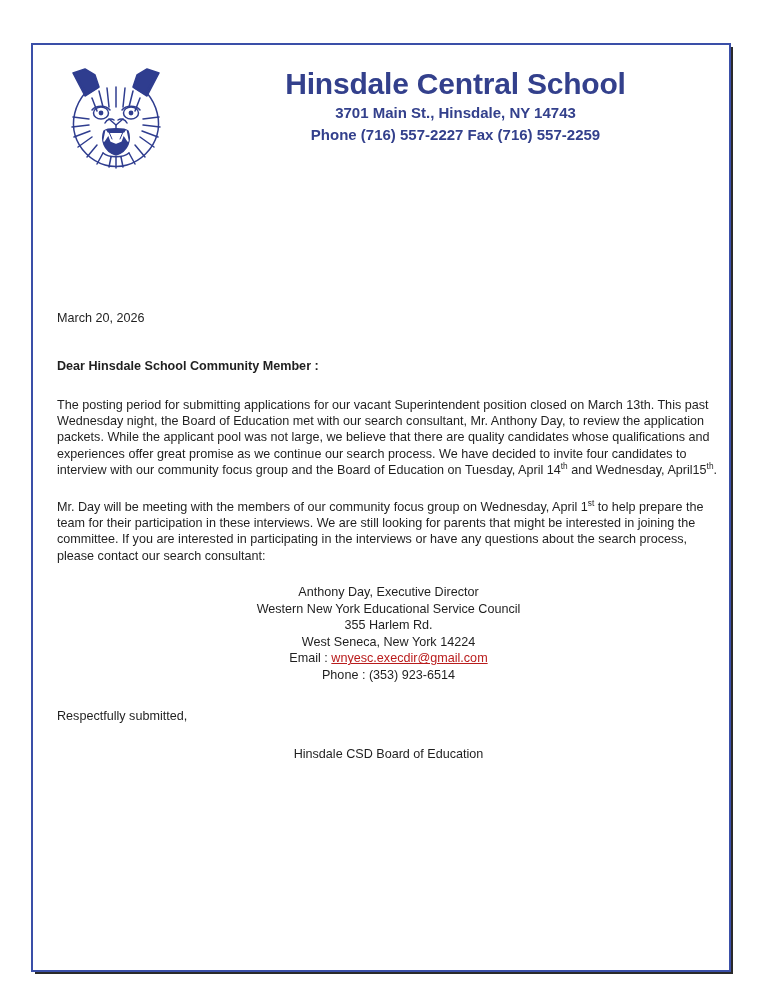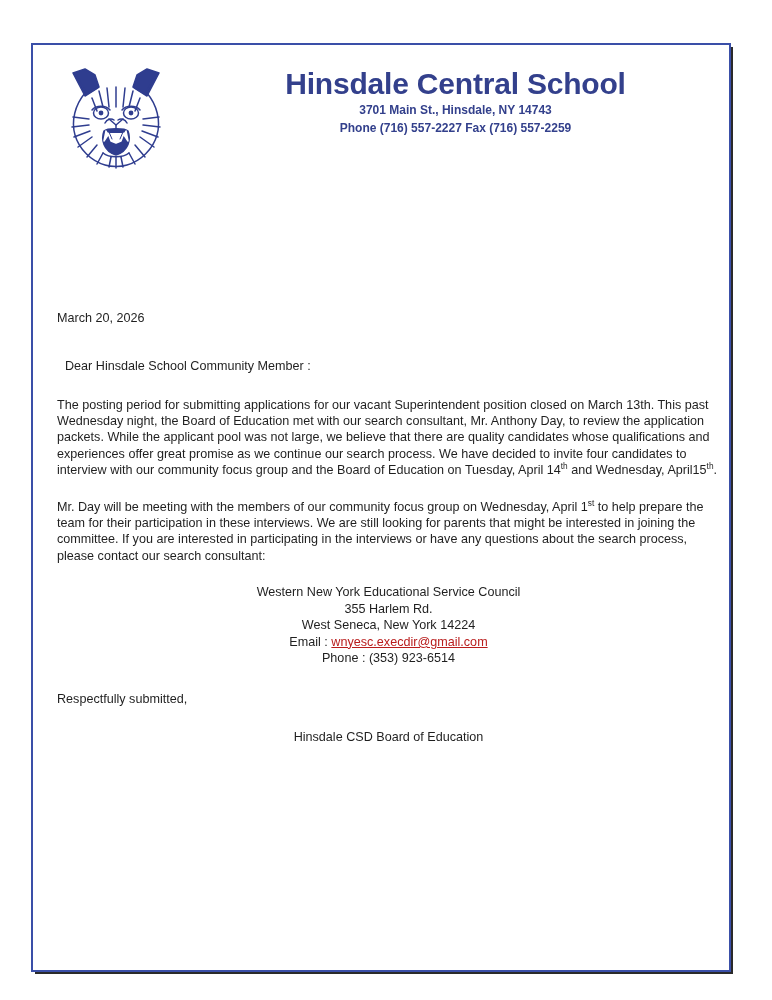--- a/index.html
+++ b/index.html
@@ -64,41 +64,41 @@
   }
   #school-name {
     font-size: 30px;
     font-weight: bold;
     color: #33408c;
     letter-spacing: -0.2px;
     line-height: 1.12;
     margin: 0;
   }
   .header-sub {
-    font-size: 12px;
+    font-size: 15px;
     font-weight: bold;
     color: #33408c;
     line-height: 1.42;
     margin: 0;
     padding-top: 1px;
   }
 
   
   #letter-body {
     position: absolute;
     left: 24px;
     top: 265px;
     width: 663px;
     font-size: 12.6px;
     line-height: 1.30;
     color: #1f1f1f;
   }
 
   .line-date { margin: 0 0 32px 0; }
-  .line-salutation { margin: 0 0 22px 8px; }
+  .line-salutation { margin: 0 0 22px 0; font-weight: bold; }
 
   .para {
     margin: 6px 0 20px 0;
     text-align: left;
   }
   sup {
     font-size: 0.66em;
     vertical-align: super;
     line-height: 0;
   }
@@ -203,20 +203,21 @@
 
       <div class="line-date">March 20, 2026</div>
 
       <div class="line-salutation">Dear Hinsdale School Community Member :</div>
 
       <p class="para"><span>The posting period for submitting applications for our vacant Superintendent position closed on March 13th. This past Wednesday night, the Board of Education met with our search consultant, Mr. Anthony Day, to review the application packets. While the applicant pool was not large, we believe that there are quality candidates whose qualifications and experiences offer great promise as we continue our search process. We have decided to invite four candidates to interview with our community focus group and the Board of Education on Tuesday, April 14</span><sup>th</sup><span> and Wednesday, April15</span><sup>th</sup><span>.</span></p>
 
       <p class="para"><span>Mr. Day will be meeting with the members of our community focus group on Wednesday, April 1</span><sup>st</sup><span> to help prepare the team for their participation in these interviews.  We are still looking for parents that might be interested in joining the committee. If you are interested in participating in the interviews or have any questions about the search process, please contact our search consultant:</span></p>
 
       <div id="contact-block">
+        <div>Anthony Day, Executive Director</div>
         <div>Western New York Educational Service Council</div>
         <div>355 Harlem Rd.</div>
         <div>West Seneca, New York 14224</div>
         <div><span>Email : </span><span class="email-link">wnyesc.execdir@gmail.com</span></div>
         <div>Phone : (353) 923-6514</div>
       </div>
 
       <div class="closing">Respectfully submitted,</div>
 
       <div class="signature">Hinsdale CSD Board of Education</div>

